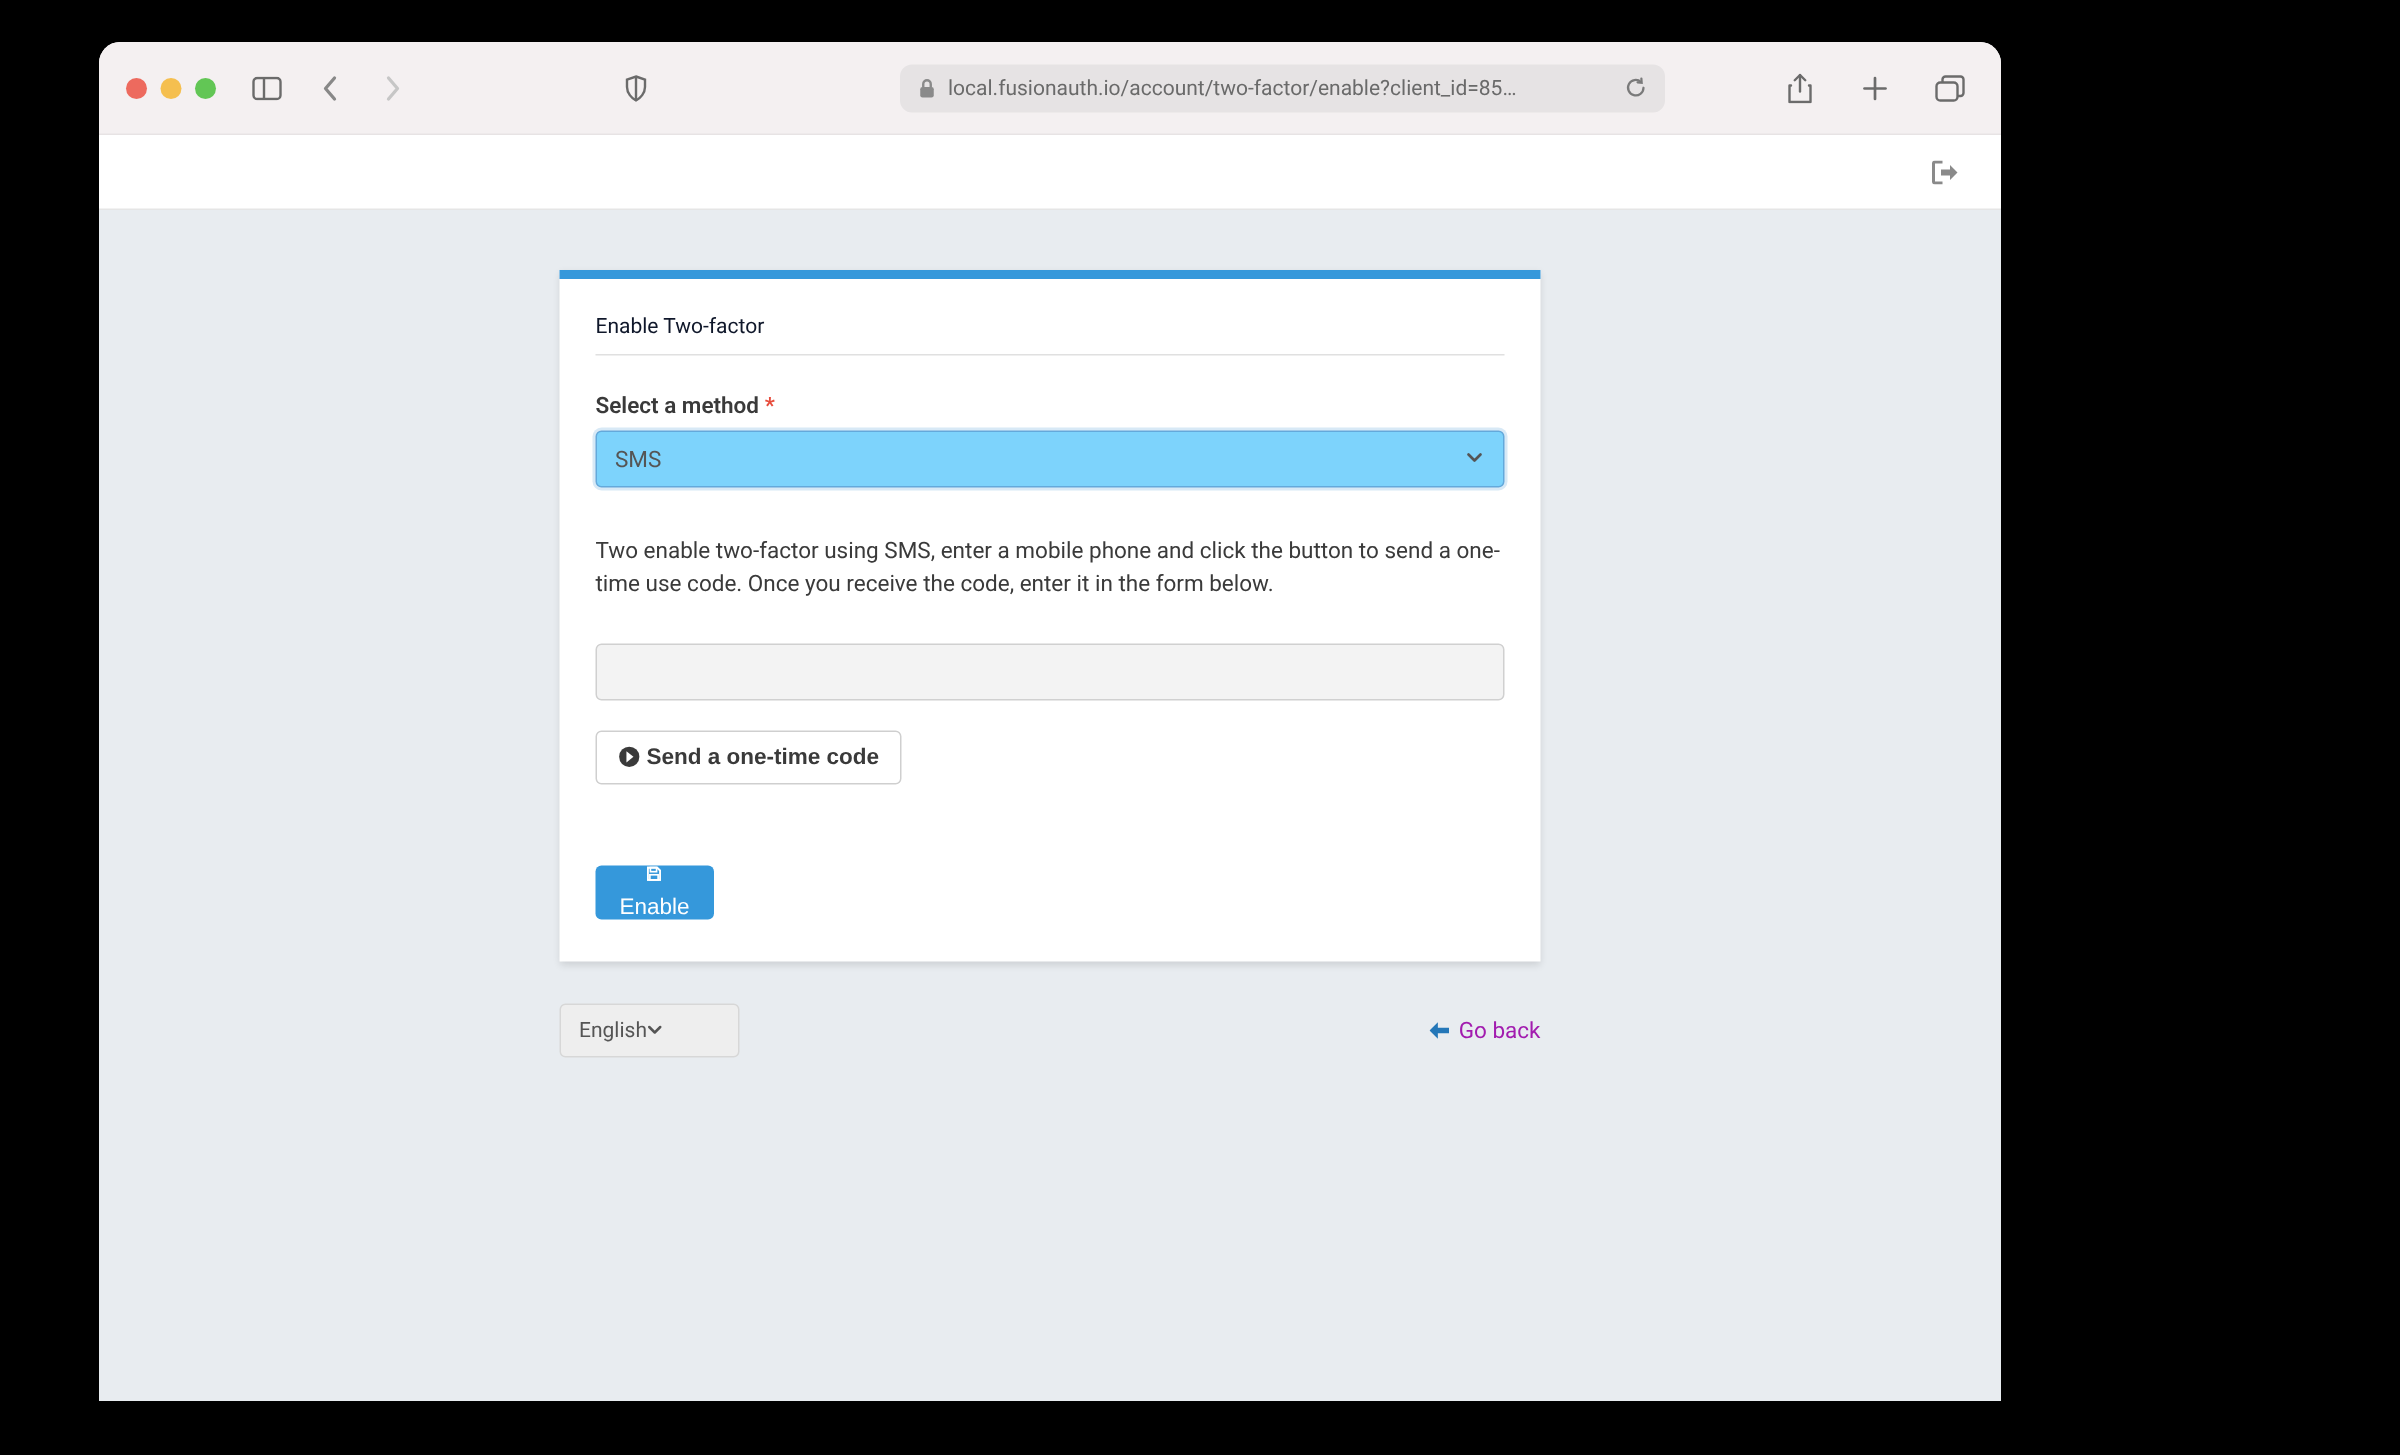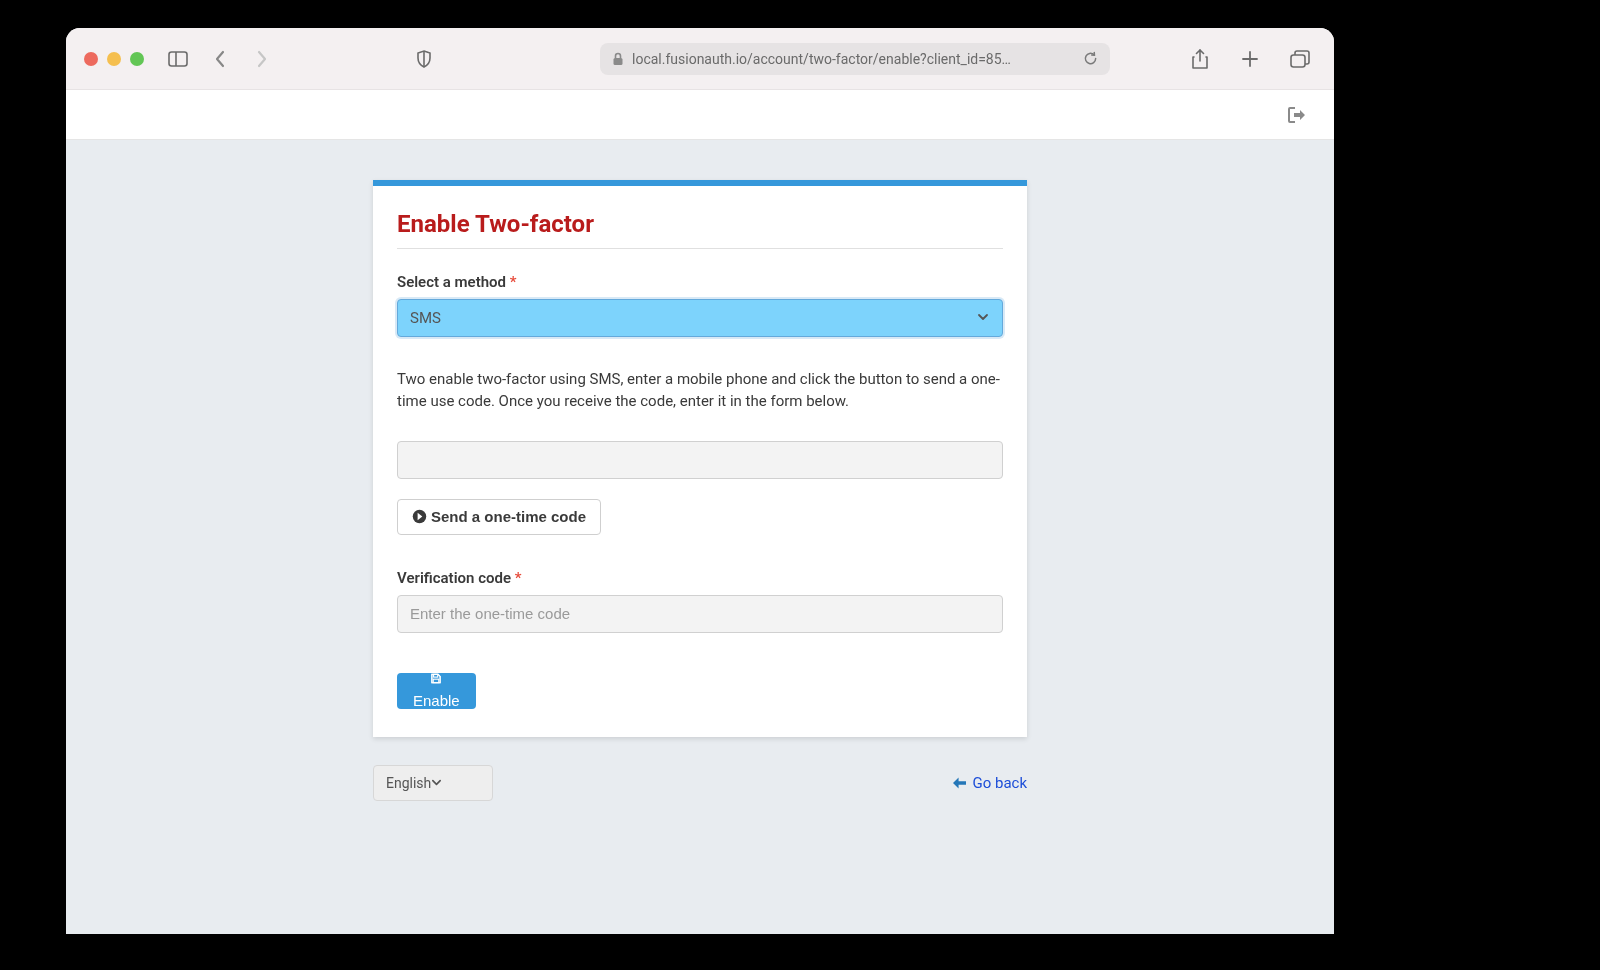--- a/index.html
+++ b/index.html
@@ -99,23 +99,23 @@
   }
   .card {
     width: 654px;
     margin: 0 auto;
     background: #fff;
     border-top: 6px solid #3598db;
     box-shadow: 0 2px 5px rgba(0,0,0,0.12);
     padding: 24px 24px 28px 24px;
   }
   .card h1 {
-    font-size: 24px;
-    font-weight: 700;
-    color: #b91c1c;
+    font-size: 14px;
+    font-weight: 400;
+    color: #0f172a;
     padding-bottom: 10px;
     border-bottom: 1px solid #e0e0e0;
     margin-bottom: 24px;
   }
   .form-label {
     font-size: 15px;
     font-weight: 600;
     color: #3a3a3a;
     display: block;
     margin-bottom: 8px;
@@ -206,21 +206,21 @@
     background: #eeeeee;
     border: 1px solid #d7d7d7;
     border-radius: 4px;
     padding: 0 12px;
     font-size: 14px;
     color: #555;
     display: flex;
     align-items: center;
   }
   .go-back {
-    color: #1d4ed8;
+    color: #a21caf;
     font-size: 15px;
     text-decoration: none;
     display: inline-flex;
     align-items: center;
     gap: 6px;
     cursor: pointer;
   }
   svg { display: block; }
 </style>
 </head>
@@ -333,26 +333,20 @@
       </div>
 
       <button class="btn-outline">
         <svg width="15" height="15" viewBox="0 0 16 16" fill="#3a3a3a">
           <circle cx="8" cy="8" r="7.2" fill="#3a3a3a"></circle>
           <path d="M6 4 l5 4 -5 4 Z" fill="#fff"></path>
         </svg>
         <span>Send a one-time code</span>
       </button>
 
-      <div class="field-block">
-        <label class="form-label">
-          <span>Verification code</span> <span class="req">*</span>
-        </label>
-        <input class="text-input" type="text" placeholder="Enter the one-time code" style="">
-      </div>
 
       <div style="height:16px"></div>
 
       <button class="btn-primary">
         <svg width="14" height="14" viewBox="0 0 16 16" fill="none" stroke="#fff" stroke-width="1.6">
           <path d="M2 2 h9 l3 3 v9 H2 Z" fill="#fff" fill-opacity="0"></path>
           <path d="M2 2 h9 l3 3 v9 H2 Z"></path>
           <rect x="4.5" y="2" width="6" height="4"></rect>
           <rect x="4" y="9" width="8" height="5"></rect>
         </svg>

